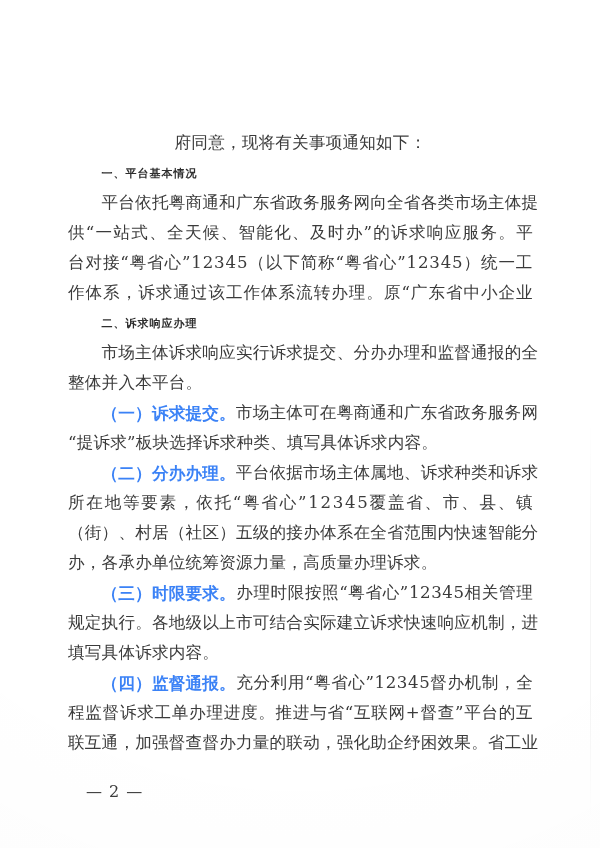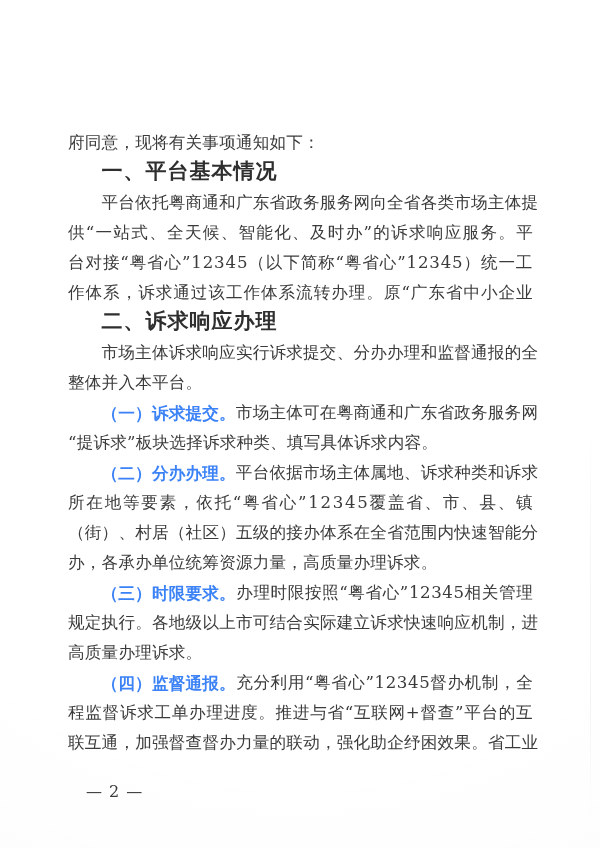--- a/index.html
+++ b/index.html
@@ -77,22 +77,22 @@
   .line.flow {
     display: block;
     text-align: left;
   }
 
   
   .heading {
     font-weight: bold;
     color: #2e2e2e;
     letter-spacing: 1.0px;
-    font-family: Liberation Mono, monospace;
-    font-size: 21px;
+    font-family: Liberation Sans, sans-serif;
+    font-size: 11px;
   }
 
   
   .sublabel {
     font-weight: bold;
     color: #3b82f6;
   }
 
   #page-number {
     position: absolute;
@@ -108,21 +108,21 @@
 </style>
 </head>
 <body>
 
 <div id="page">
 
   <div id="scan-noise"></div>
   <div id="page-edge-right"></div>
 
   <div id="text-block">
-      <div class="line flow" style="padding-left: 0px;">府同意，现将有关事项通知如下：</div>
+      <div class="line flow" style="padding-left: 0px; text-align: center;">府同意，现将有关事项通知如下：</div>
       <div class="line flow heading" style="padding-left: 33.5px;">一、平台基本情况</div>
       <div class="line just" style="padding-left: 33.5px;">
         <span class="ch">平</span>
         <span class="ch">台</span>
         <span class="ch">依</span>
         <span class="ch">托</span>
         <span class="ch">粤</span>
         <span class="ch">商</span>
         <span class="ch">通</span>
         <span class="ch">和</span>
@@ -417,21 +417,21 @@
         <span class="ch">求</span>
         <span class="ch">快</span>
         <span class="ch">速</span>
         <span class="ch">响</span>
         <span class="ch">应</span>
         <span class="ch">机</span>
         <span class="ch">制</span>
         <span class="ch">，</span>
         <span class="ch">进</span>
       </div>
-      <div class="line flow" style="padding-left: 0px;">高质量办理诉求。</div>
+      <div class="line flow" style="padding-left: 0px;">填写具体诉求内容。</div>
       <div class="line just" style="padding-left: 33.5px; text-align: right;">
         <span class="ch sublabel">（四）监督通报。</span>
         <span class="ch">充</span>
         <span class="ch">分</span>
         <span class="ch">利</span>
         <span class="ch">用</span>
         <span class="ch">“</span>
         <span class="ch">粤</span>
         <span class="ch">省</span>
         <span class="ch">心</span>

